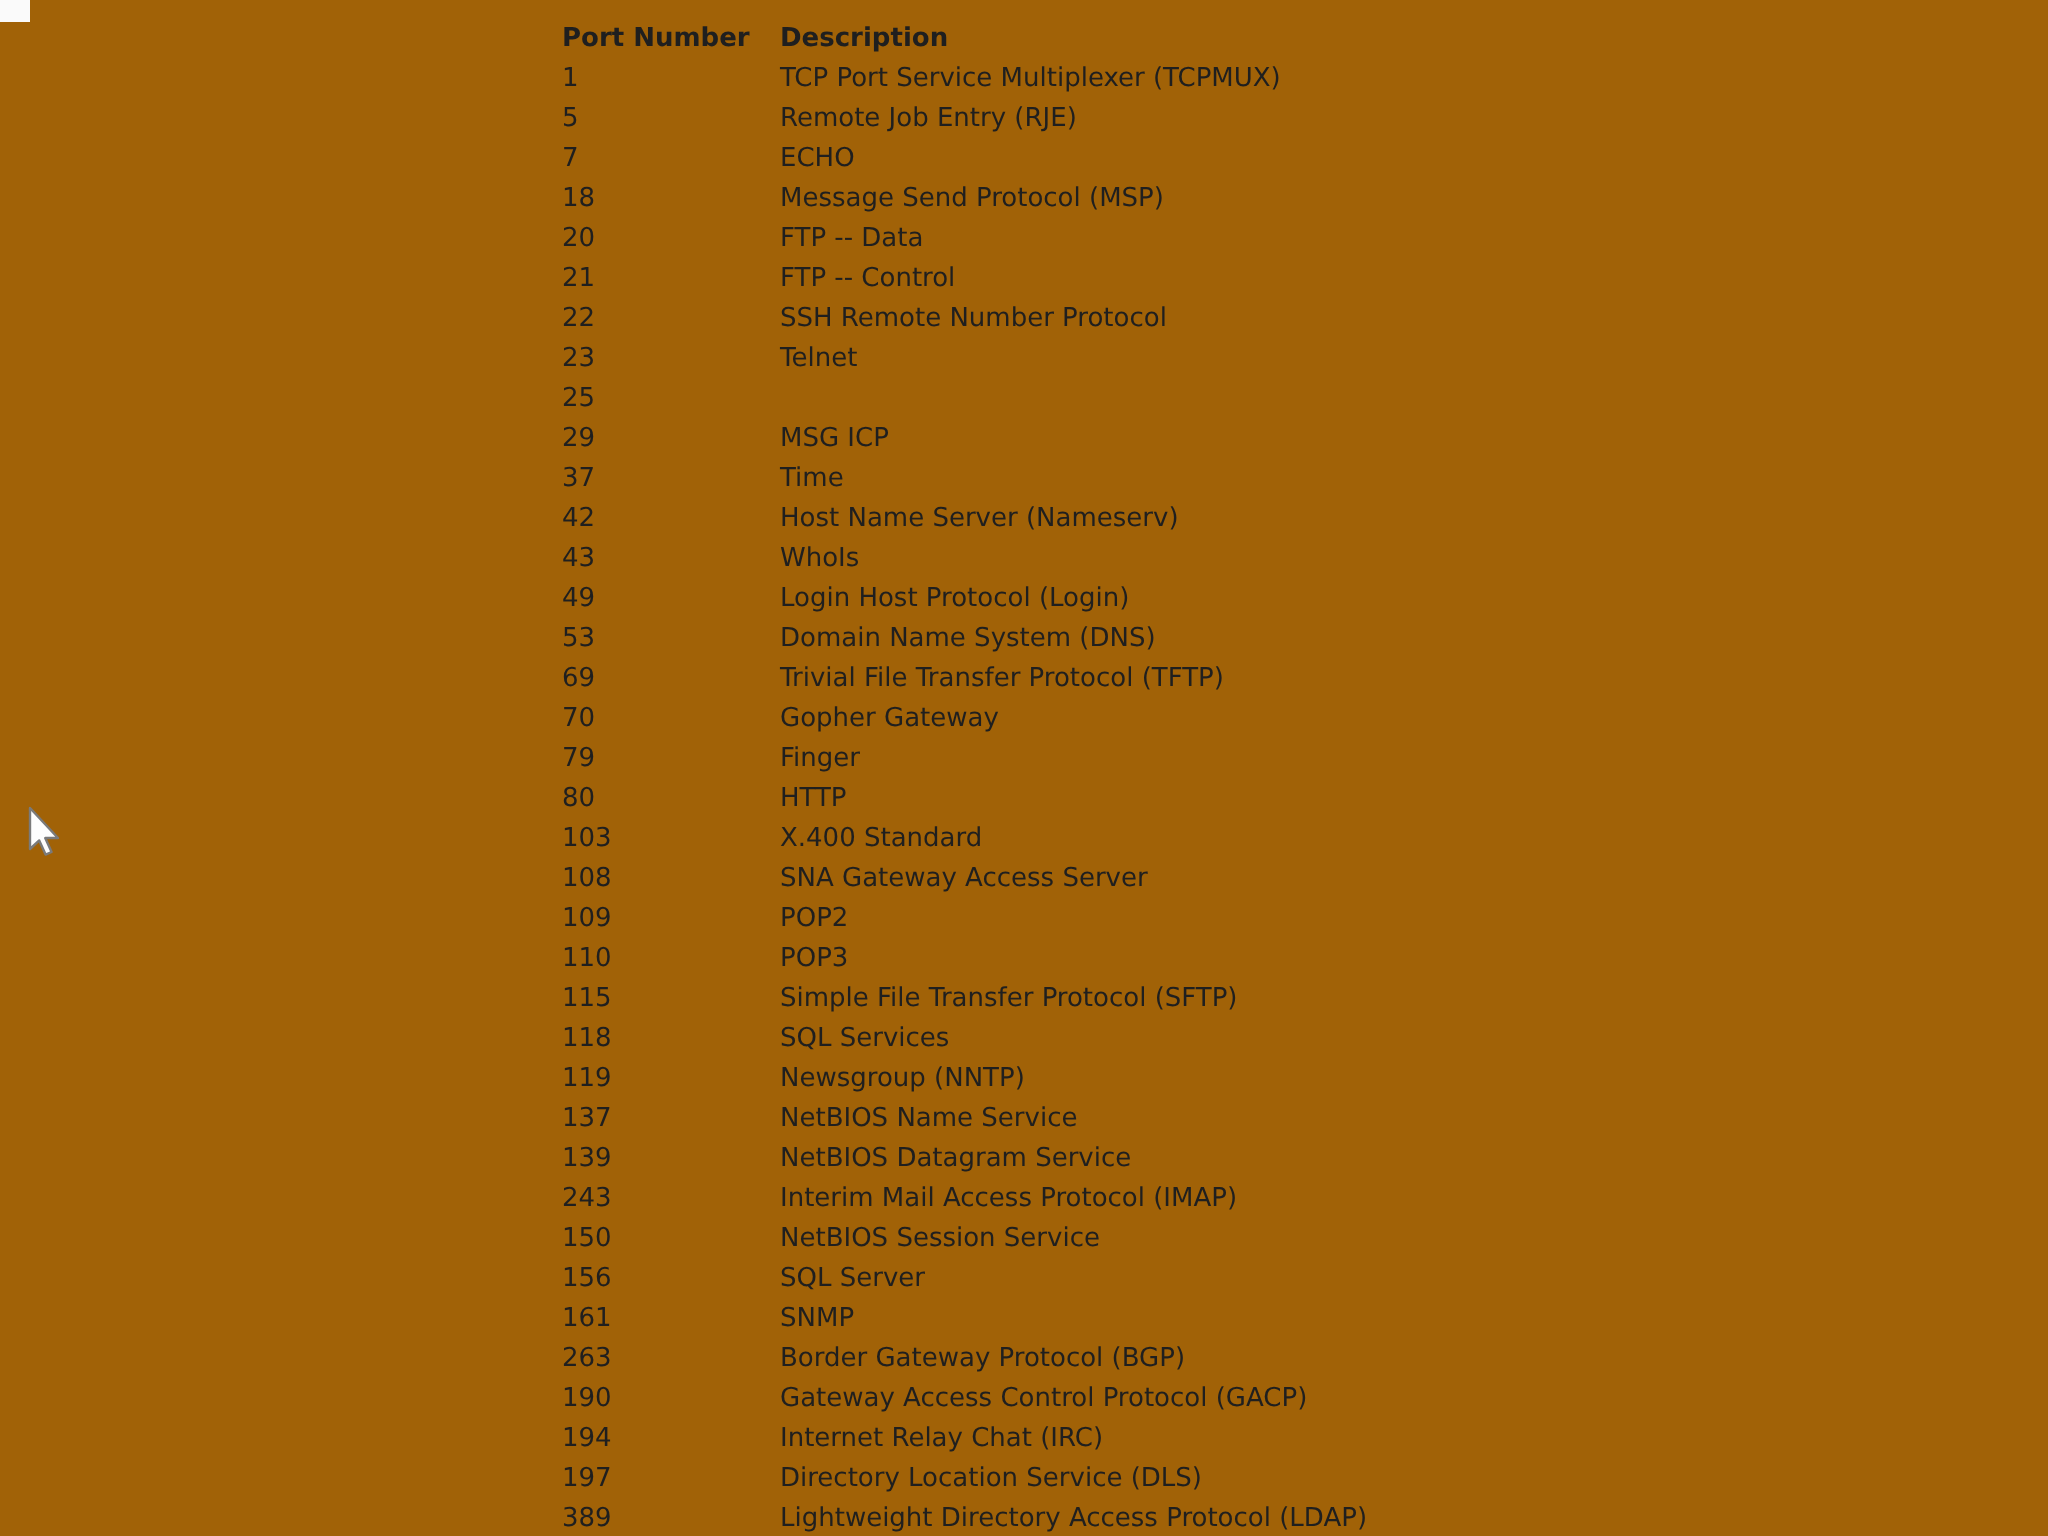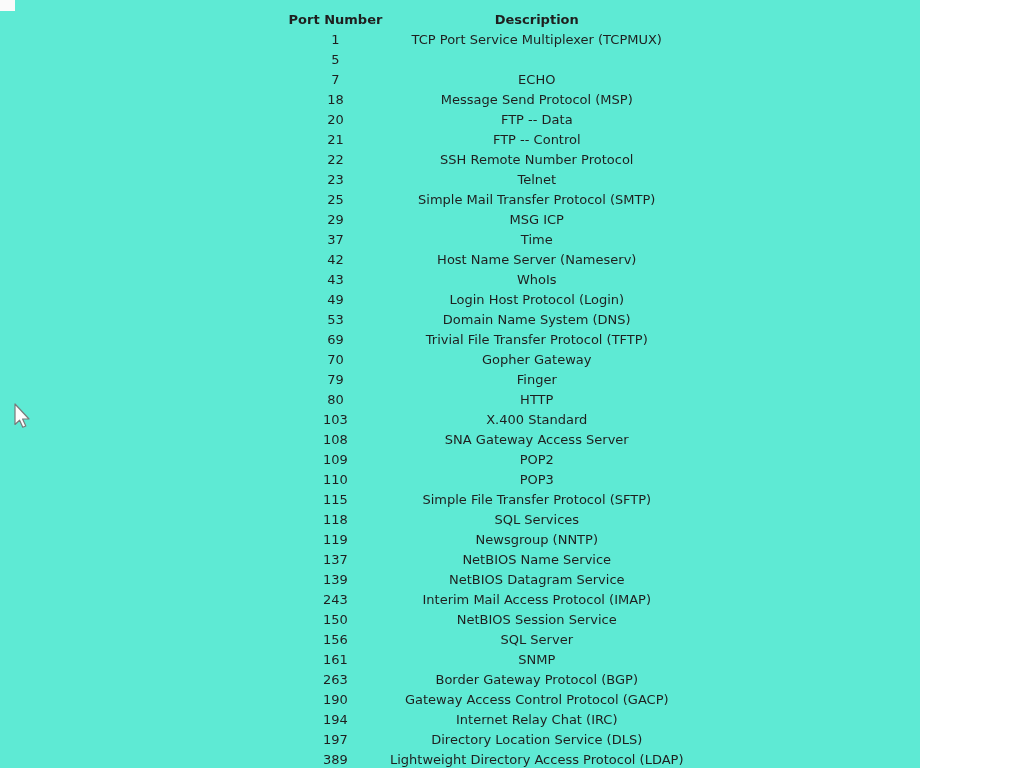--- a/index.html
+++ b/index.html
@@ -5,24 +5,23 @@
   * { margin: 0; padding: 0; box-sizing: border-box; }
   html, body {
     width: 1024px;
     height: 768px;
     overflow: hidden;
     background: #ffffff;
     font-family: "DejaVu Sans", "Liberation Sans", sans-serif;
   }
   .page {
     position: relative;
-    width: 920px;
+    width: 1024px;
     height: 768px;
-    background: #5eead4;
-    text-align: center;
+    background: #a16207;
   }
   .corner-artifact {
     position: absolute;
     left: 0;
     top: 0;
     width: 15px;
     height: 11px;
     background: #fafafa;
   }
   .port-table {
@@ -70,20 +69,21 @@
       <div class="cell desc">Description</div>
     </div>
     <div>
   <div class="row">
     <div class="cell port">1</div>
     <div class="cell desc">TCP Port Service Multiplexer (TCPMUX)</div>
   </div>
 
   <div class="row">
     <div class="cell port">5</div>
+    <div class="cell desc">Remote Job Entry (RJE)</div>
   </div>
 
   <div class="row">
     <div class="cell port">7</div>
     <div class="cell desc">ECHO</div>
   </div>
 
   <div class="row">
     <div class="cell port">18</div>
     <div class="cell desc">Message Send Protocol (MSP)</div>
@@ -104,21 +104,20 @@
     <div class="cell desc">SSH Remote Number Protocol</div>
   </div>
 
   <div class="row">
     <div class="cell port">23</div>
     <div class="cell desc">Telnet</div>
   </div>
 
   <div class="row">
     <div class="cell port">25</div>
-    <div class="cell desc">Simple Mail Transfer Protocol (SMTP)</div>
   </div>
 
   <div class="row">
     <div class="cell port">29</div>
     <div class="cell desc">MSG ICP</div>
   </div>
 
   <div class="row">
     <div class="cell port">37</div>
     <div class="cell desc">Time</div>

